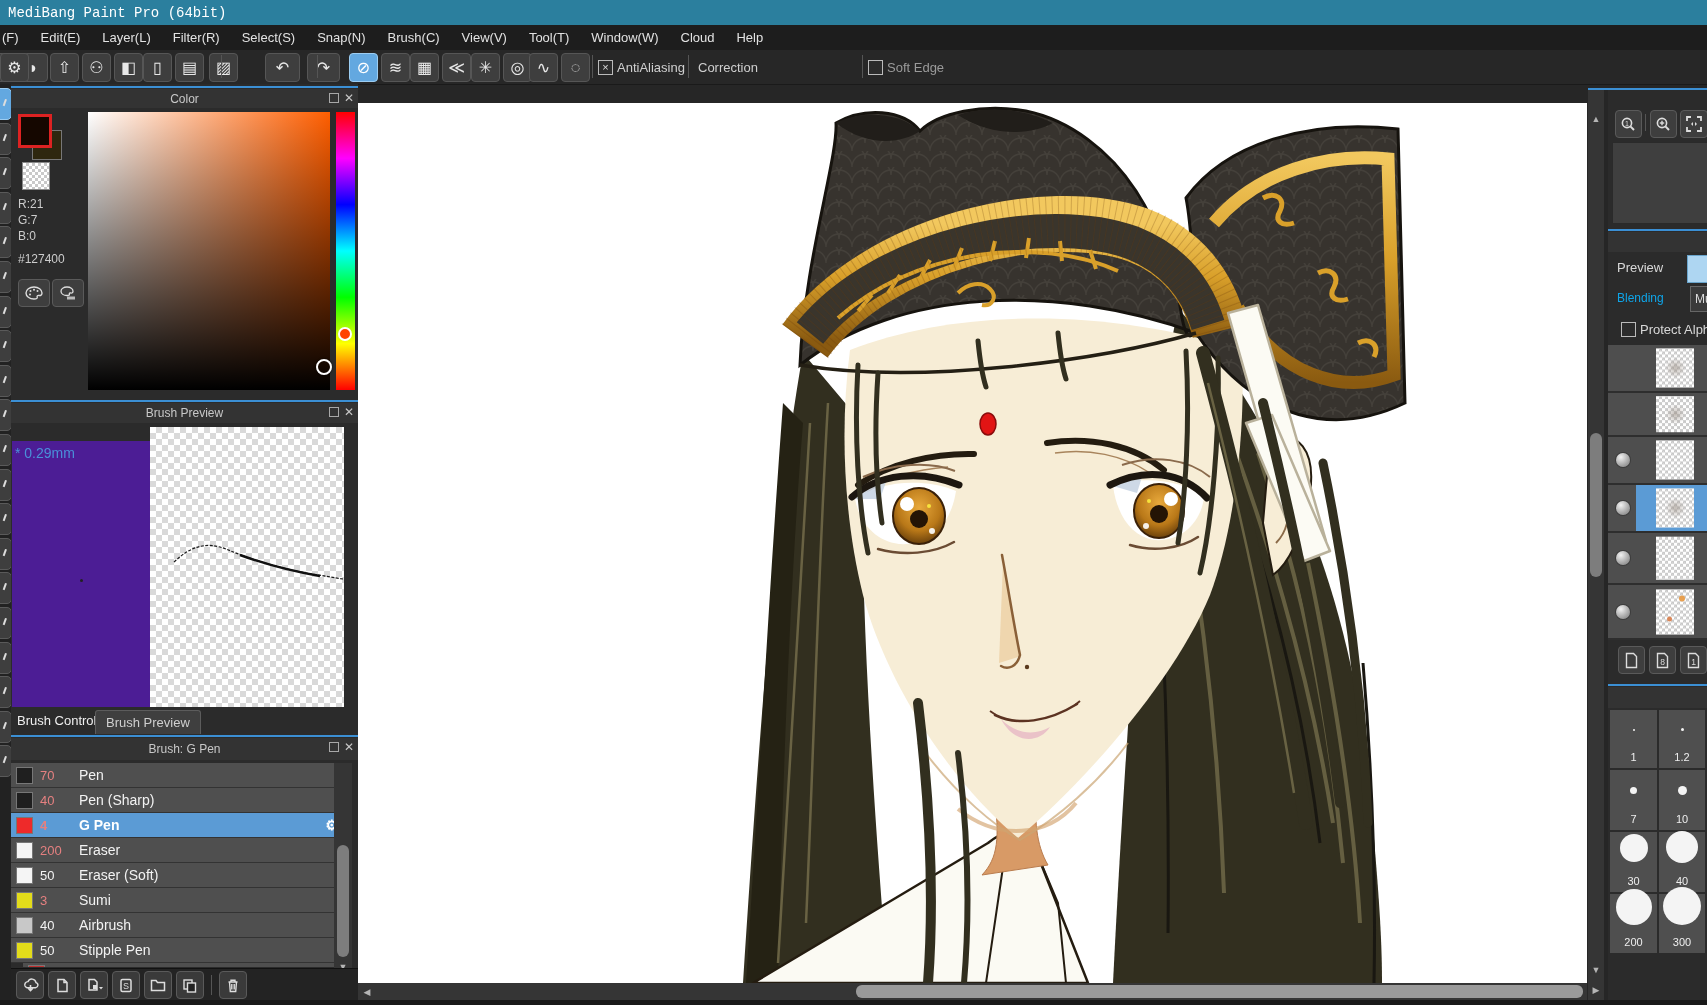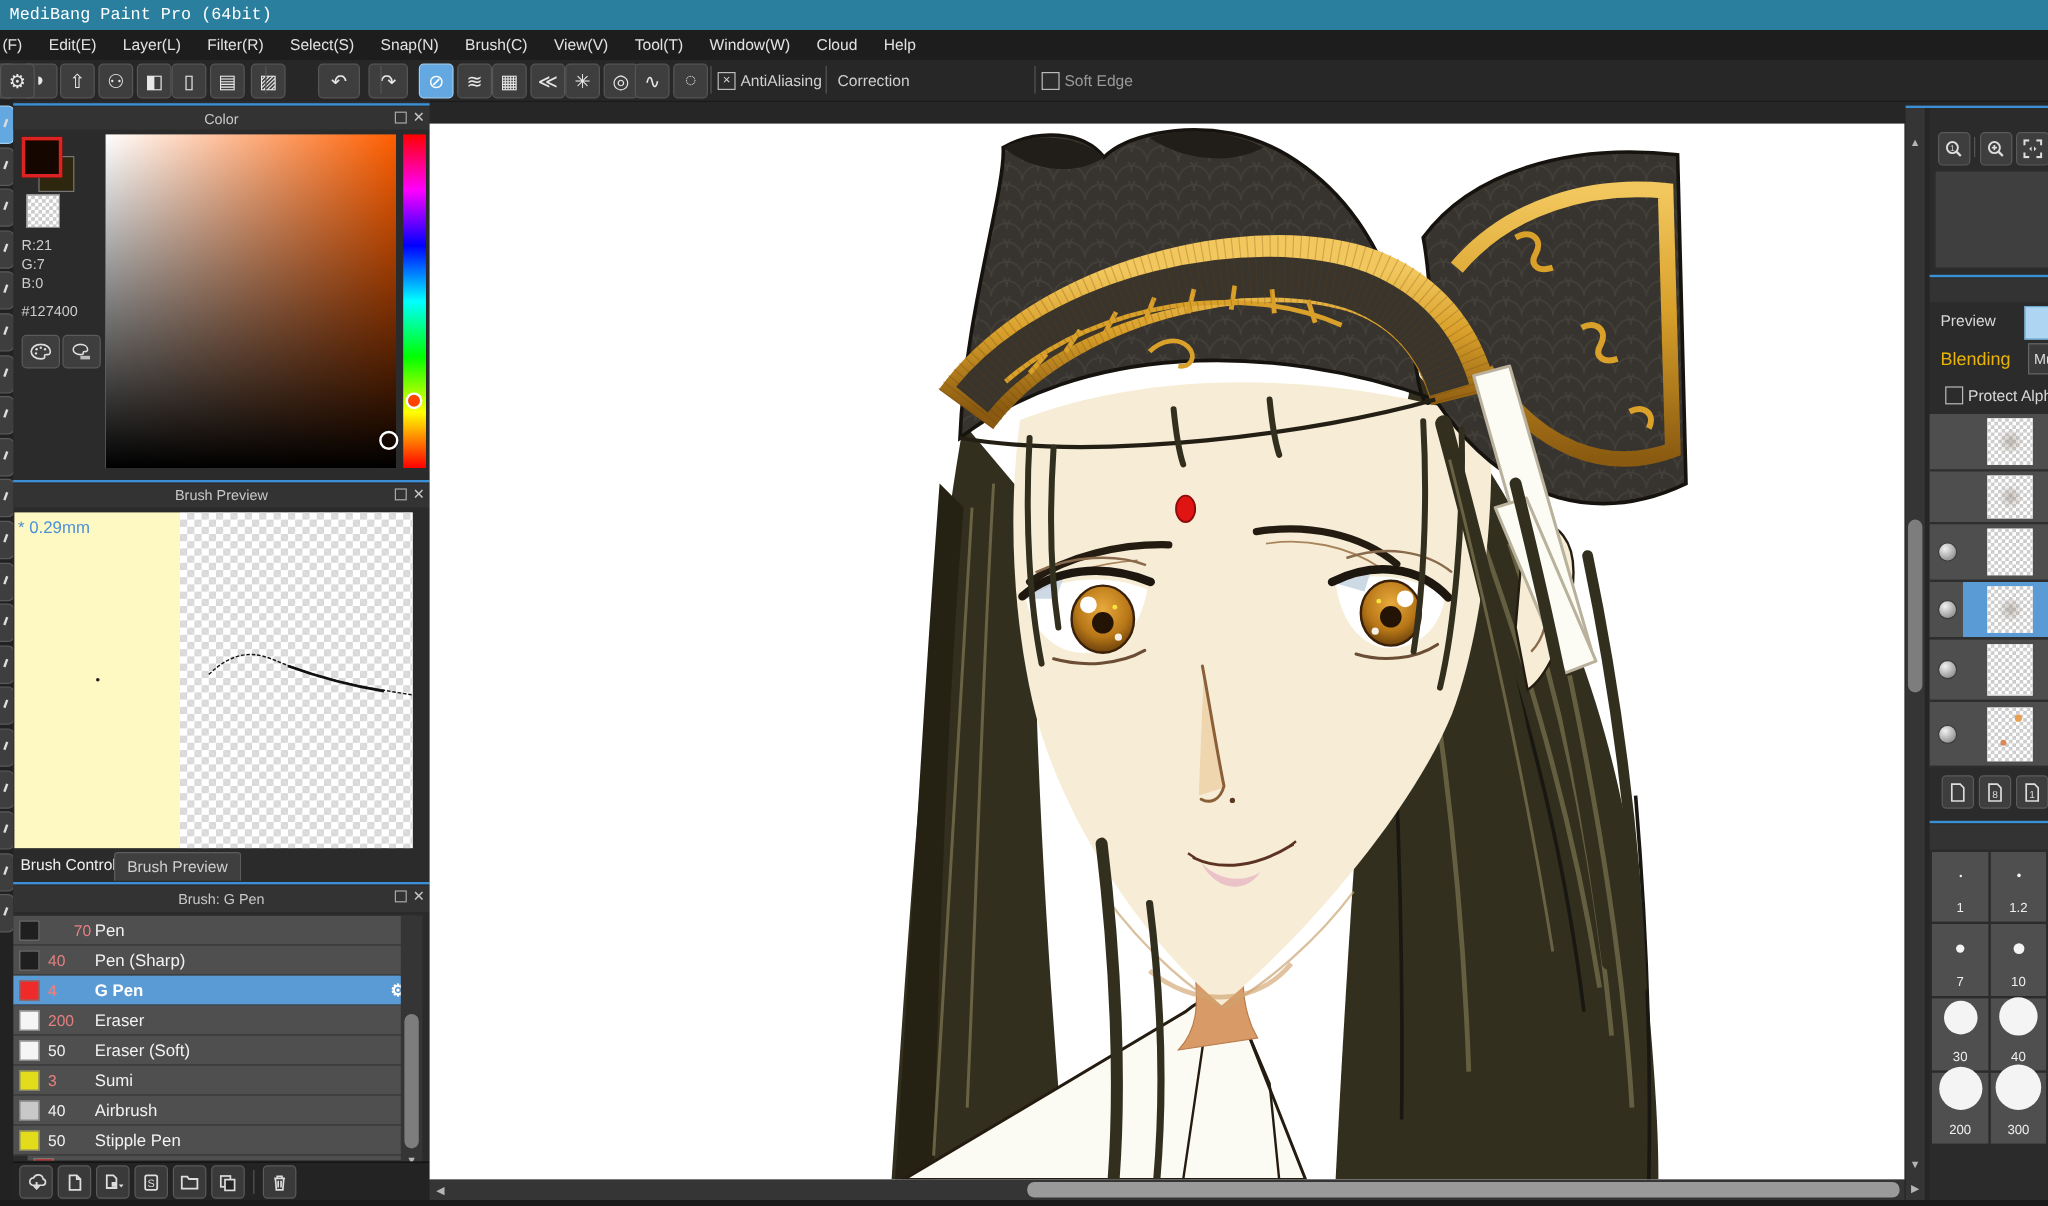--- a/index.html
+++ b/index.html
@@ -275,21 +275,21 @@
     <div class="p" style="left:327px;top:243px;width:10px;height:10px;background:#ff4400;border:2px solid #fff;border-radius:50%"></div>
 
     <div class="p accent" style="left:0;top:316px;width:347px;height:2px"></div>
     <div class="p hdr" style="left:0;top:319px;width:347px;height:20px">
       <span>Brush Preview</span>
       <span class="hicons">
         <span class="popout"></span>
         <span class="closex">✕</span>
       </span>
     </div>
-    <div class="p" style="left:1px;top:343px;width:138px;height:280px;background:#fef9c3">
+    <div class="p" style="left:1px;top:357px;width:138px;height:280px;background:#4c1d95">
       <div style="position:absolute;left:3px;top:4px;color:#4a90d9;font-size:14px">* 0.29mm</div>
       <div style="position:absolute;left:68px;top:138px;width:3px;height:3px;border-radius:50%;background:#222"></div>
     </div>
     <div class="p checker" style="left:139px;top:343px;width:194px;height:280px">
       <svg width="194" height="280" viewBox="0 0 194 280">
         <path d="M24,135 C40,120 55,114 76,122 C102,133 132,142 162,147 L193,152" fill="none" stroke="#1a1a1a" stroke-width="1.2" stroke-dasharray="3,1.5"></path>
         <path d="M90,128 C115,137 140,144 170,149" fill="none" stroke="#111" stroke-width="2.4"></path>
       </svg>
     </div>
 
@@ -302,21 +302,21 @@
     <div class="p hdr" style="left:0;top:654px;width:347px;height:22px">
       <span>Brush: G Pen</span>
       <span class="hicons">
         <span class="popout"></span>
         <span class="closex">✕</span>
       </span>
     </div>
     <div id="brush-list" class="p" style="left:0;top:679px;width:347px;height:204px;overflow:hidden">
         <div class="brow" style="top: 0px; left: 0px; width: 335px;">
           <span class="bsw" style="background: rgb(31, 31, 31);"></span>
-          <span class="bnum" style="color: rgb(229, 128, 128); text-align: right;">70</span>
+          <span class="bnum" style="color: rgb(229, 128, 128);">70</span>
           <span class="bname">Pen</span>
         </div>
         <div class="brow" style="top: 25px; left: 0px; width: 335px;">
           <span class="bsw" style="background: rgb(31, 31, 31);"></span>
           <span class="bnum" style="color: rgb(229, 128, 128);">40</span>
           <span class="bname">Pen (Sharp)</span>
         </div>
         <div class="brow sel" style="top: 50px; left: 0px; width: 335px;">
           <span class="bsw" style="background: rgb(238, 42, 42);"></span>
           <span class="bnum" style="color: rgb(229, 128, 128);">4</span>
@@ -578,21 +578,21 @@
           <path d="M5,8 l2,-2 v4 z M11,8 l-2,-2 v4 z" fill="#ddd"></path>
         </svg>
     </div>
 
     <div class="p" style="left:4px;top:54px;width:95px;height:80px;background:#3f3f3f;border:1px solid #2a2a2a"></div>
     <div class="p accent" style="left:0;top:141px;width:99px;height:2px"></div>
     <div class="p hdr" style="left:0;top:144px;width:99px;height:20px"></div>
 
     <div class="p" style="left:9px;top:172px;font-size:13px;color:#d8d8d8">Preview</div>
     <div class="p" style="left:79px;top:167px;width:20px;height:26px;background:var(--opacity-box,#aed6f2);border:1px solid #6aa5cc"></div>
-    <div class="p" style="left:9px;top:203px;font-size:15px;color:#eab308">Blending</div>
+    <div class="p" style="left:9px;top:203px;font-size:12px;color:#0ea5e9">Blending</div>
     <div class="p" style="left:82px;top:198px;width:17px;height:24px;background:#3a3a3a;border:1px solid #666;color:#ddd;font-size:12px;display:flex;align-items:center;padding-left:4px">
       <span>Mu</span>
     </div>
     <div class="cb" style="position:absolute;left:13px;top:234px"></div>
     <div class="p" style="left:32px;top:234px;font-size:13px;color:#d8d8d8;white-space:nowrap">Protect Alph</div>
 
   </div>
   <div id="layers-host">
       <div class="lrow" style="top: 345px; height: 46px;">
         <div class="thumb checker-sm">

